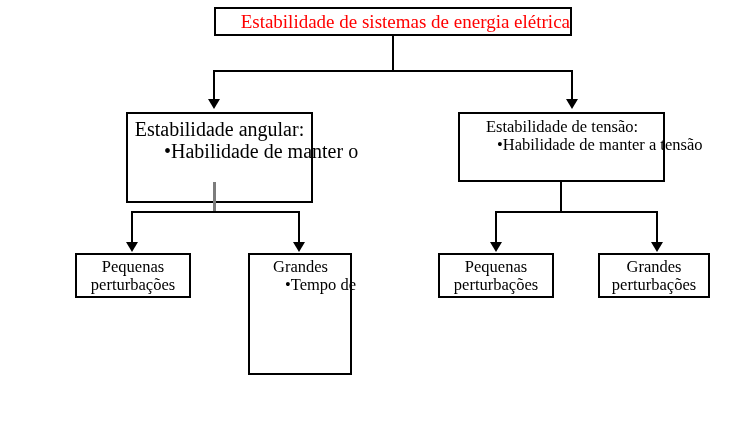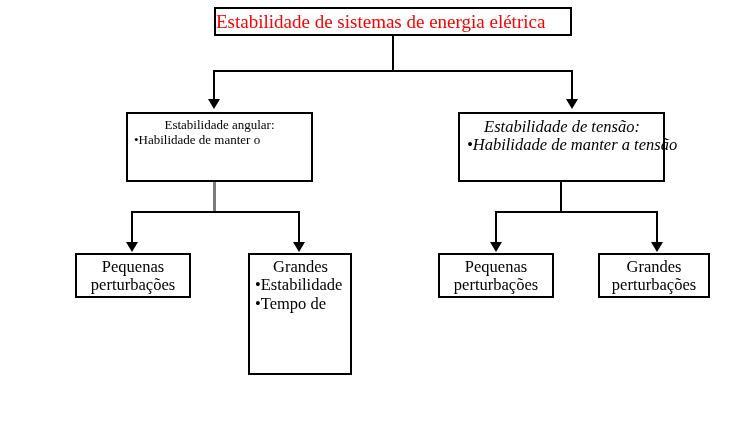--- a/index.html
+++ b/index.html
@@ -26,58 +26,58 @@
     line-height: 1.12;
   }
   .box .title {
     display: block;
     text-align: center;
     white-space: pre;
   }
   .bullets {
     display: block;
     text-align: left;
+    margin-left: 30px;
   }
   .bullet {
     display: block;
     white-space: pre;
     text-indent: 0;
   }
 
   
   #title-box {
     left: 214px;
     top: 7px;
     width: 358px;
     height: 29px;
     color: #ff0000;
     font-size: 19px;
     display: flex;
     align-items: center;
-    justify-content: flex-start;
+    justify-content: flex-end;
   }
   #title-box .title { color: #ff0000; }
 
   
   #box-angular {
     left: 126px;
     top: 112px;
     width: 187px;
-    height: 70px;
-    font-size: 13px;
+    height: 91px;
+    font-size: 20px;
     padding: 4px 6px 0 6px;
   }
   #box-tensao {
     left: 458px;
     top: 112px;
     width: 207px;
     height: 70px;
     font-size: 16.5px;
     padding: 4px 6px 0 7px;
-    font-style: italic;
   }
 
   
   #box-ang-peq {
     left: 75px;
     top: 253px;
     width: 116px;
     height: 45px;
     font-size: 16.5px;
     padding-top: 3px;
@@ -168,21 +168,20 @@
   <div class="arrow" style="left:651px; top:242px;"></div>
 
   <div class="box" id="box-ang-peq">
     <span class="title">Pequenas</span>
     <span class="title">perturbações</span>
   </div>
 
   <div class="box" id="box-ang-gra">
     <span class="title">Grandes</span>
     <span class="bullets">
-      <span class="bullet">•Estabilidade</span>
       <span class="bullet">•Tempo de</span>
     </span>
   </div>
 
   <div class="box" id="box-ten-peq">
     <span class="title">Pequenas</span>
     <span class="title">perturbações</span>
   </div>
 
   <div class="box" id="box-ten-gra">

